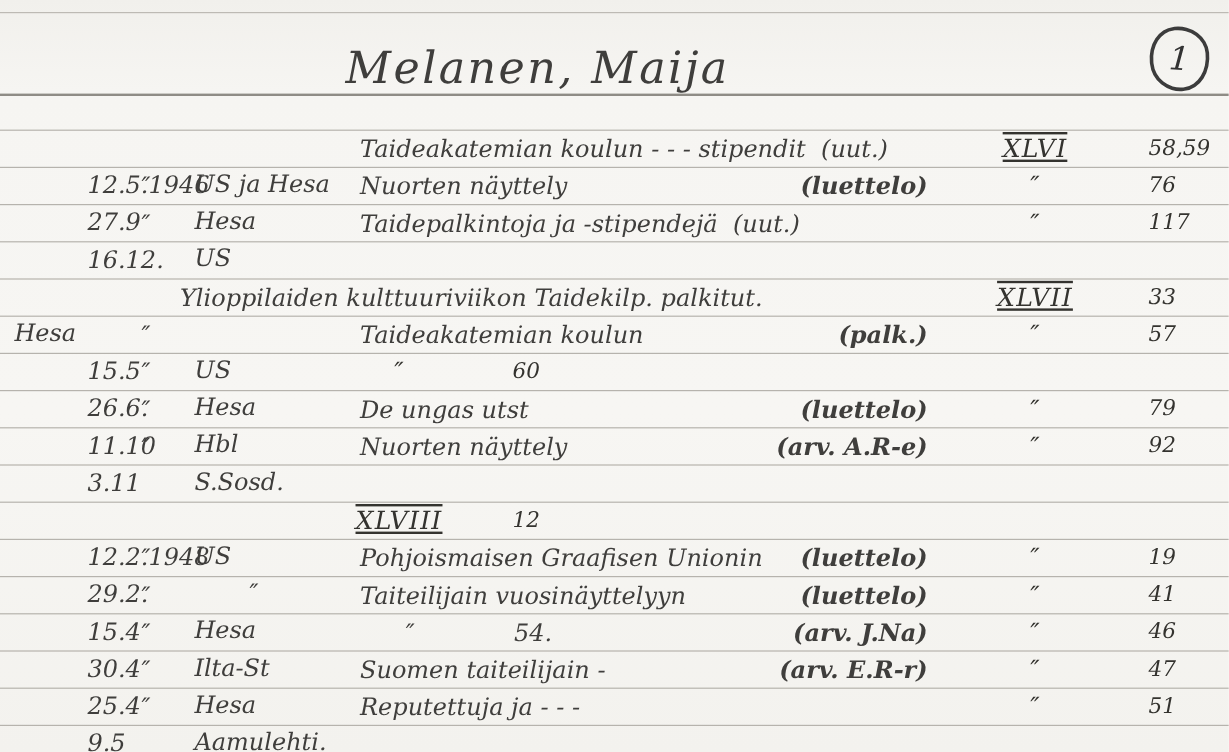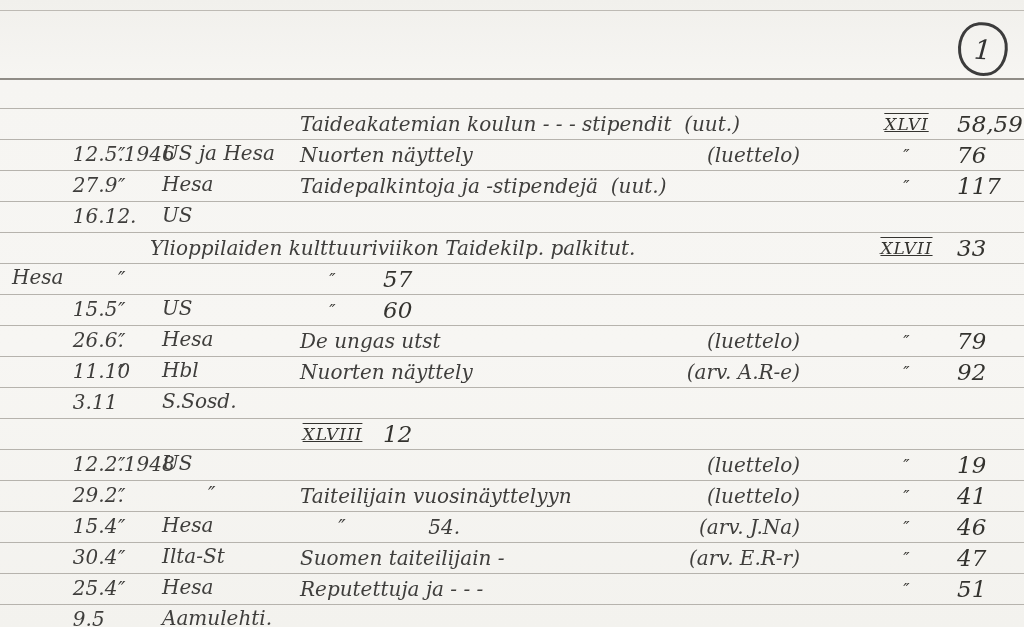--- a/index.html
+++ b/index.html
@@ -30,32 +30,33 @@
     display:flex; height:30px; line-height:30px;
     border-bottom:1px solid #b6b3ad;
     font-size:20px;
   }
   .cell-date  { width:150px; padding-left:22px; position:relative; box-sizing:border-box; white-space:pre; }
   .date-ditto { position:absolute; left:118px; top:0; }
   .cell-paper { width:140px; padding-left:12px; box-sizing:border-box; white-space:pre;margin-top:29px; }
   .cell-paper.is-ditto { padding-left:58px; }
   .cell-desc  { flex:1; display:flex; box-sizing:border-box; padding-left:10px; padding-right:4px; }
   .desc-text  { white-space:pre;text-align:center; }
-  .desc-note  { margin-left:auto; margin-right:60px; white-space:pre; }
-  .cell-vol   { width:85px; text-align:center; box-sizing:border-box; font-size:17px; color:#34332f; }
+  .desc-note  { margin-left:auto; margin-right:43px; white-space:pre;font-weight:bold; }
+  .cell-vol   { width:85px; text-align:center; box-sizing:border-box; font-size:21px; color:#34332f; }
   .vol-roman  { text-decoration-line: underline overline; letter-spacing:1px; }
-  .cell-page  { width:75px; padding-left:8px; box-sizing:border-box; color:#34332f; font-size:23px; white-space:pre; }
+  .cell-page  { width:75px; padding-left:8px; box-sizing:border-box; color:#34332f; font-size:18px; white-space:pre;margin-left:44px; }
 </style>
 </head>
 <body>
 
 <div class="card">
   <div class="topline"></div>
 
   <div class="header">
+    <div class="title">Melanen, Maija</div>
     <div class="pagenum">
       <span>1</span>
     </div>
   </div>
 
   <div class="rows">
       <div class="row"></div>
       <div class="row">
       <div class="cell-date">
         <span>12.5.1946</span>
@@ -104,20 +105,24 @@
       </div>
       <div class="cell-vol vol-roman">XLVII</div>
       <div class="cell-page">33</div>
     </div>
       <div class="row">
       <div class="cell-date">
         <span>15.5</span>
         <span class="date-ditto">″</span>
       </div>
       <div class="cell-paper">US</div>
+      <div class="cell-desc">
+        <span class="desc-text">Taideakatemian koulun</span>
+        <span class="desc-note">(palk.)</span>
+      </div>
       <div class="cell-vol">″</div>
       <div class="cell-page">57</div>
     </div>
       <div class="row">
       <div class="cell-date">
         <span>26.6.</span>
         <span class="date-ditto">″</span>
       </div>
       <div class="cell-paper">Hesa</div>
       <div class="cell-vol">″</div>
@@ -159,20 +164,21 @@
       <div class="cell-vol vol-roman">XLVIII</div>
       <div class="cell-page">12</div>
     </div>
       <div class="row">
       <div class="cell-date">
         <span>29.2.</span>
         <span class="date-ditto">″</span>
       </div>
       <div class="cell-paper is-ditto">″</div>
       <div class="cell-desc">
+        <span class="desc-text">Pohjoismaisen Graafisen Unionin</span>
         <span class="desc-note">(luettelo)</span>
       </div>
       <div class="cell-vol">″</div>
       <div class="cell-page">19</div>
     </div>
       <div class="row">
       <div class="cell-date">
         <span>15.4</span>
         <span class="date-ditto">″</span>
       </div>

